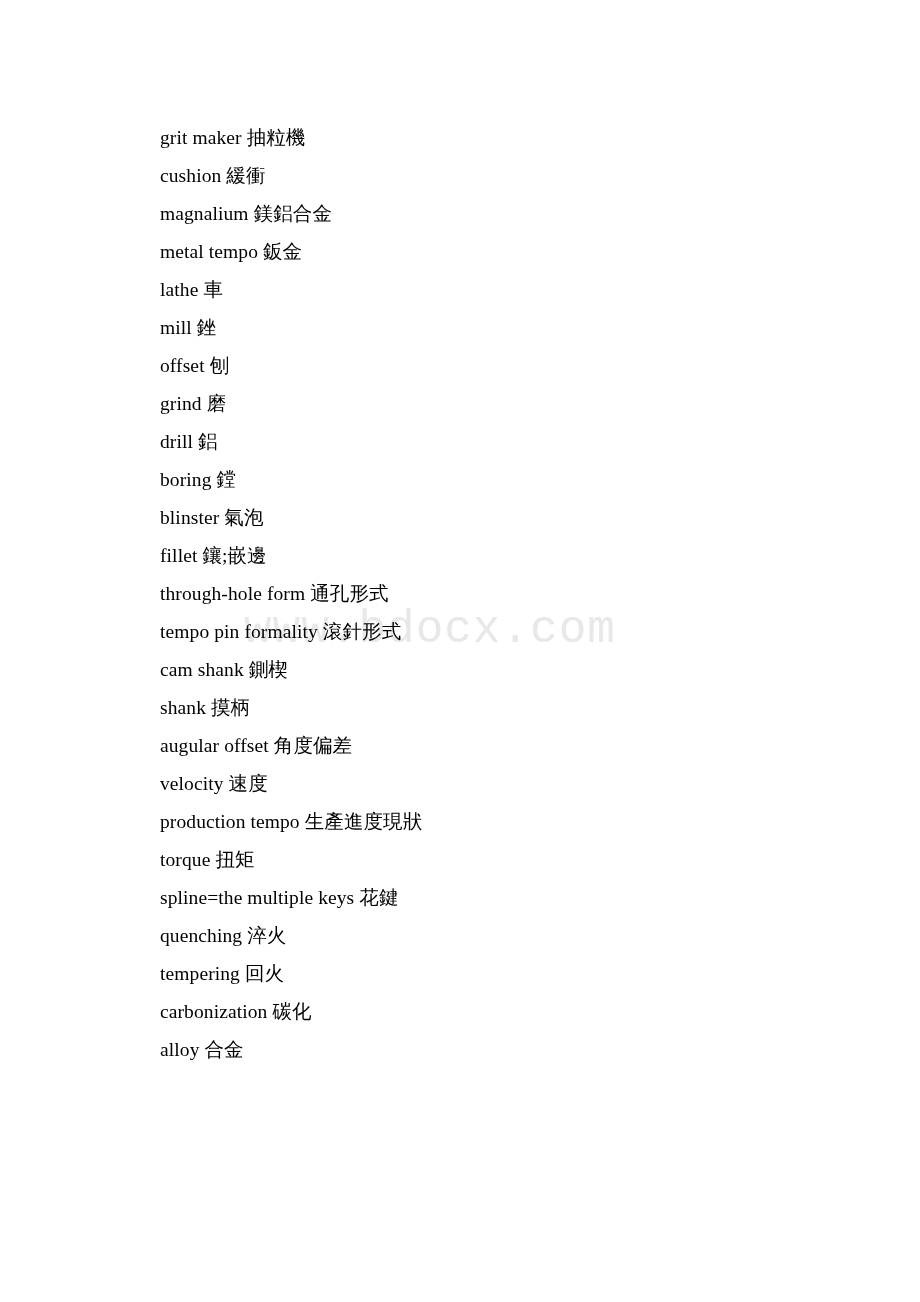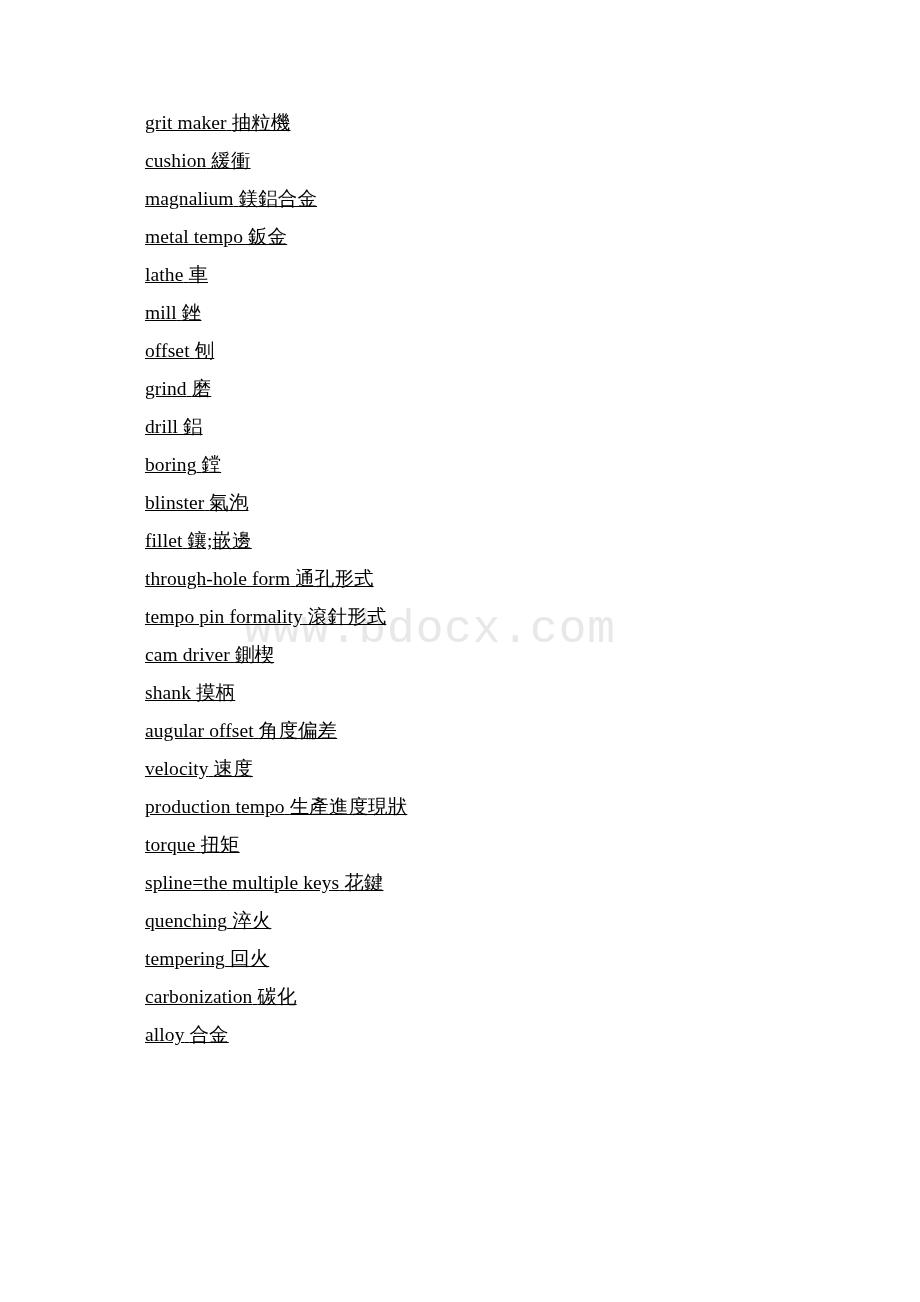--- a/index.html
+++ b/index.html
@@ -30,24 +30,23 @@
     user-select: none;
     z-index: 0;
   }
 
   .glossary {
     position: absolute;
     left: 145px;
     top: 104px;
     right: 24px;
     z-index: 1;
-    margin: 0;
+    margin: 15px;
     padding: 0;
     list-style: none;
-    text-decoration: underline;
   }
 
   .glossary-entry {
     height: 38px;
     line-height: 38px;
     font-size: 19.5px;
     color: #000000;
     white-space: nowrap;
     letter-spacing: 0.1px;
   }
@@ -70,21 +69,21 @@
       <li class="glossary-entry"><span class="term">lathe</span> <span class="gloss">車</span></li>
       <li class="glossary-entry"><span class="term">mill</span> <span class="gloss">銼</span></li>
       <li class="glossary-entry"><span class="term">offset</span> <span class="gloss">刨</span></li>
       <li class="glossary-entry"><span class="term">grind</span> <span class="gloss">磨</span></li>
       <li class="glossary-entry"><span class="term">drill</span> <span class="gloss">鋁</span></li>
       <li class="glossary-entry"><span class="term">boring</span> <span class="gloss">鏜</span></li>
       <li class="glossary-entry"><span class="term">blinster</span> <span class="gloss">氣泡</span></li>
       <li class="glossary-entry"><span class="term">fillet</span> <span class="gloss">鑲;嵌邊</span></li>
       <li class="glossary-entry"><span class="term">through-hole form</span> <span class="gloss">通孔形式</span></li>
       <li class="glossary-entry"><span class="term">tempo pin formality</span> <span class="gloss">滾針形式</span></li>
-      <li class="glossary-entry"><span class="term">cam driver</span> <span class="gloss">鍘楔</span></li>
+      <li class="glossary-entry"><span class="term">cam shank</span> <span class="gloss">鍘楔</span></li>
       <li class="glossary-entry"><span class="term">shank</span> <span class="gloss">摸柄</span></li>
       <li class="glossary-entry"><span class="term">augular offset</span> <span class="gloss">角度偏差</span></li>
       <li class="glossary-entry"><span class="term">velocity</span> <span class="gloss">速度</span></li>
       <li class="glossary-entry"><span class="term">production tempo</span> <span class="gloss">生產進度現狀</span></li>
       <li class="glossary-entry"><span class="term">torque</span> <span class="gloss">扭矩</span></li>
       <li class="glossary-entry"><span class="term">spline=the multiple keys</span> <span class="gloss">花鍵</span></li>
       <li class="glossary-entry"><span class="term">quenching</span> <span class="gloss">淬火</span></li>
       <li class="glossary-entry"><span class="term">tempering</span> <span class="gloss">回火</span></li>
       <li class="glossary-entry"><span class="term">carbonization</span> <span class="gloss">碳化</span></li>
       <li class="glossary-entry"><span class="term">alloy</span> <span class="gloss">合金</span></li>

